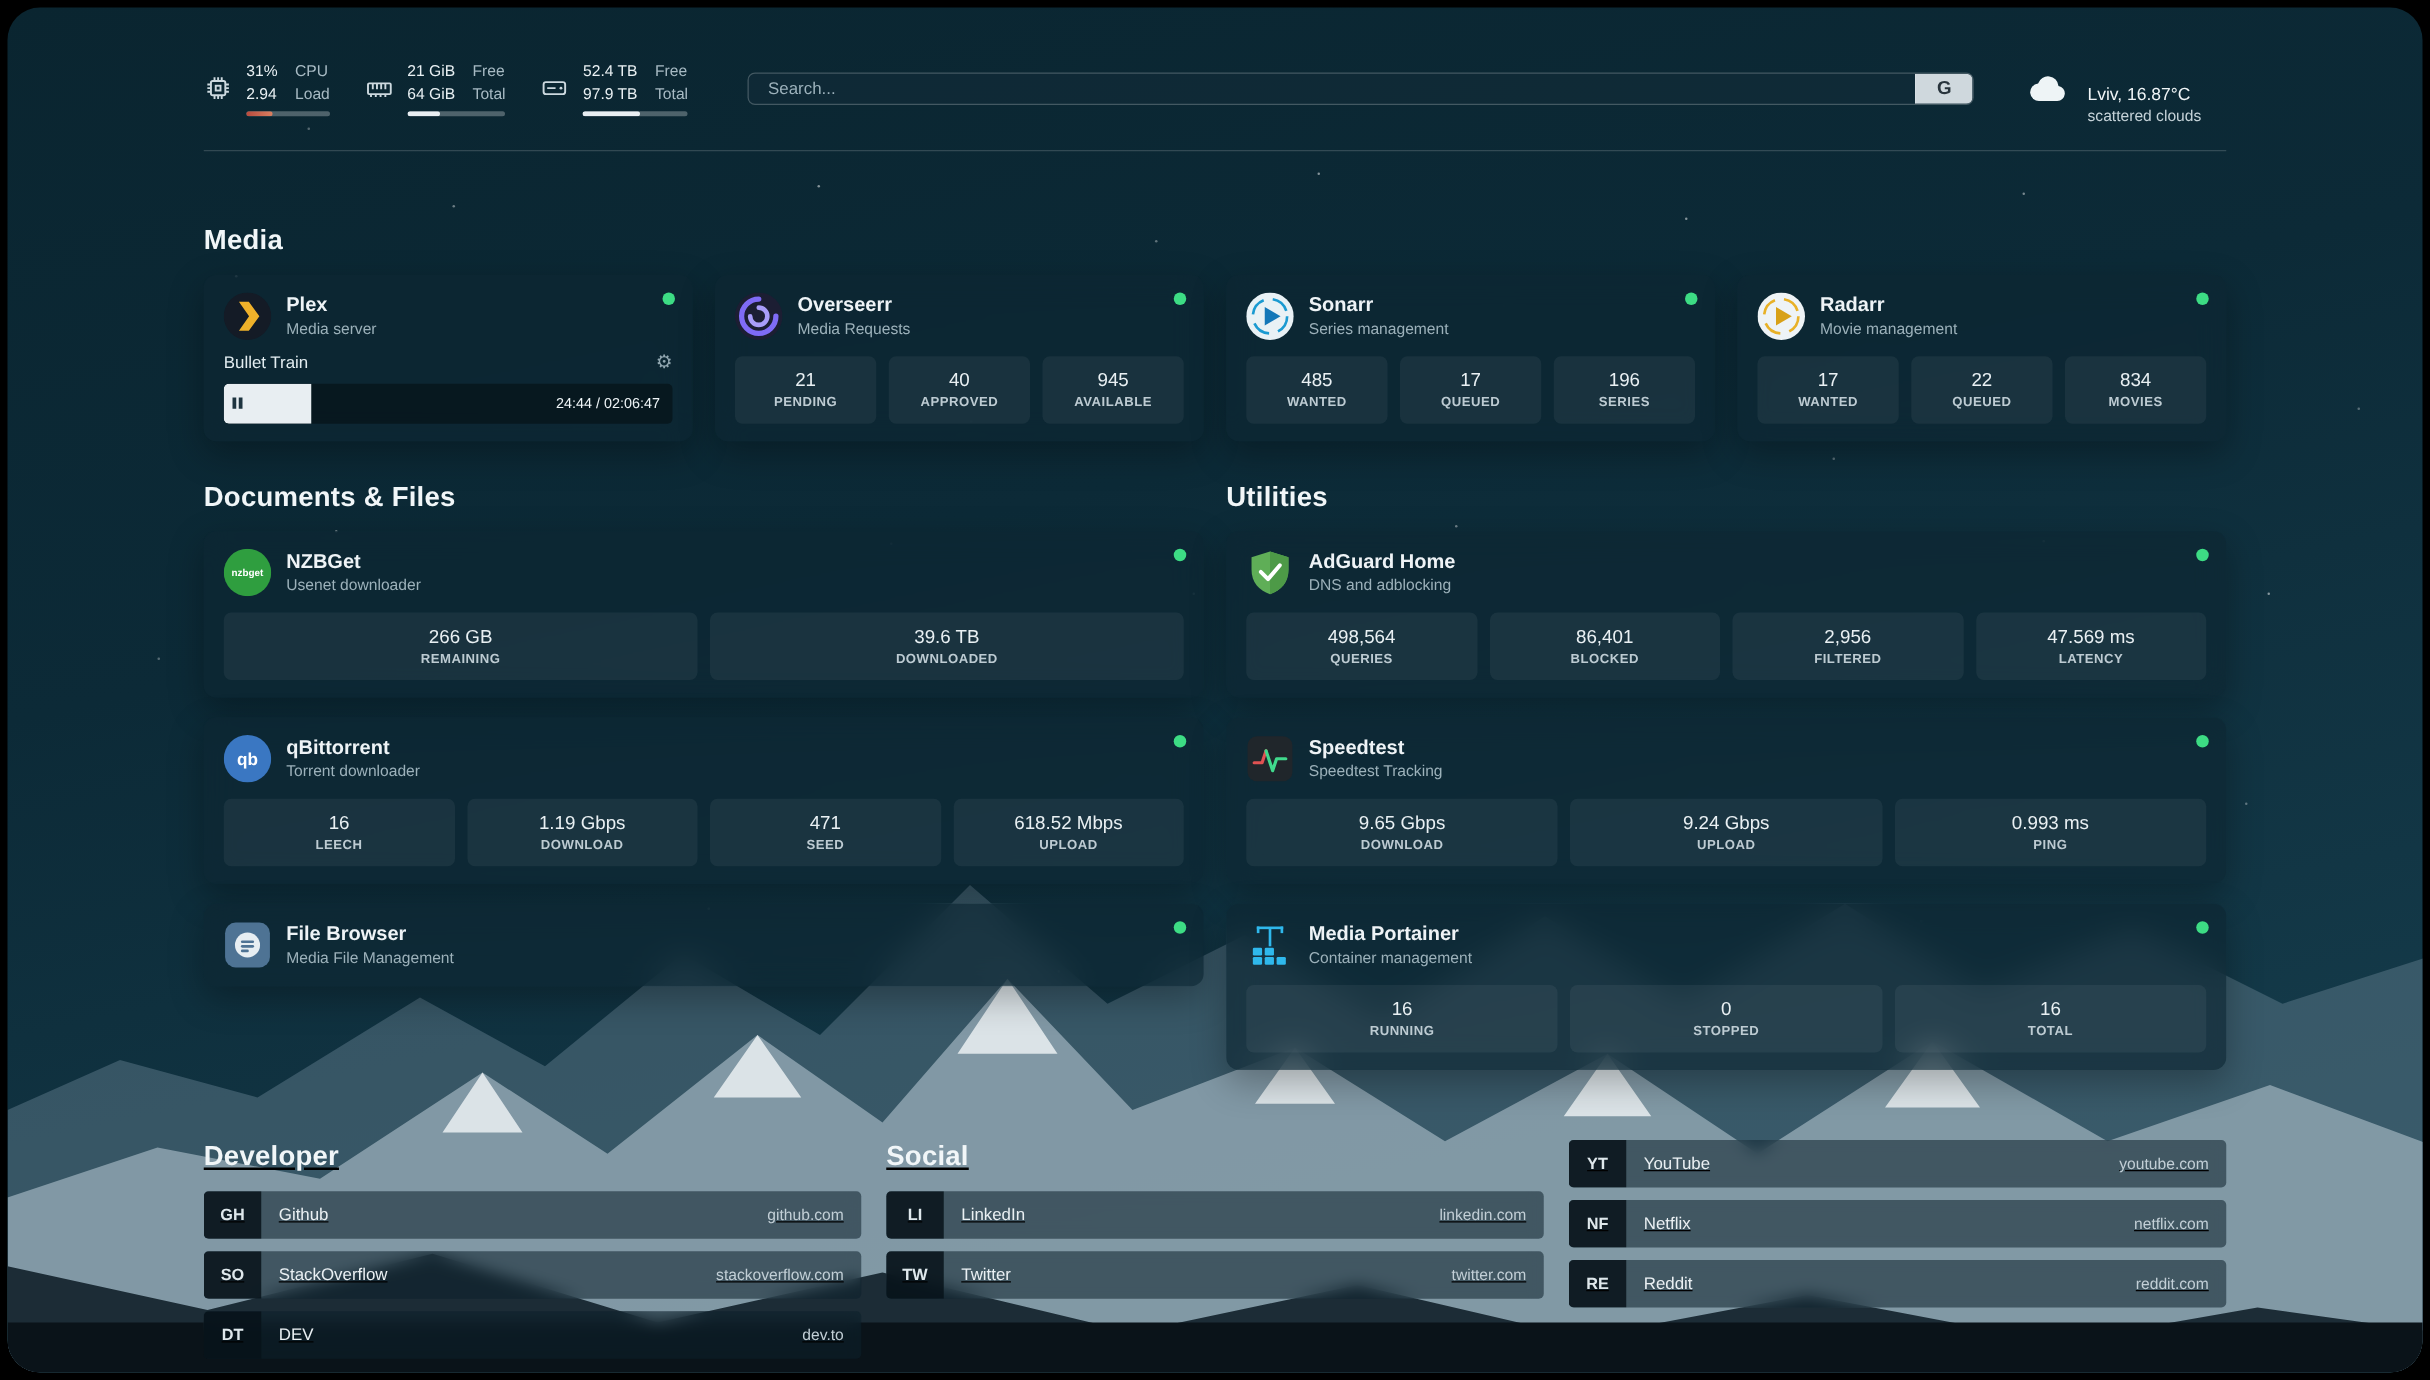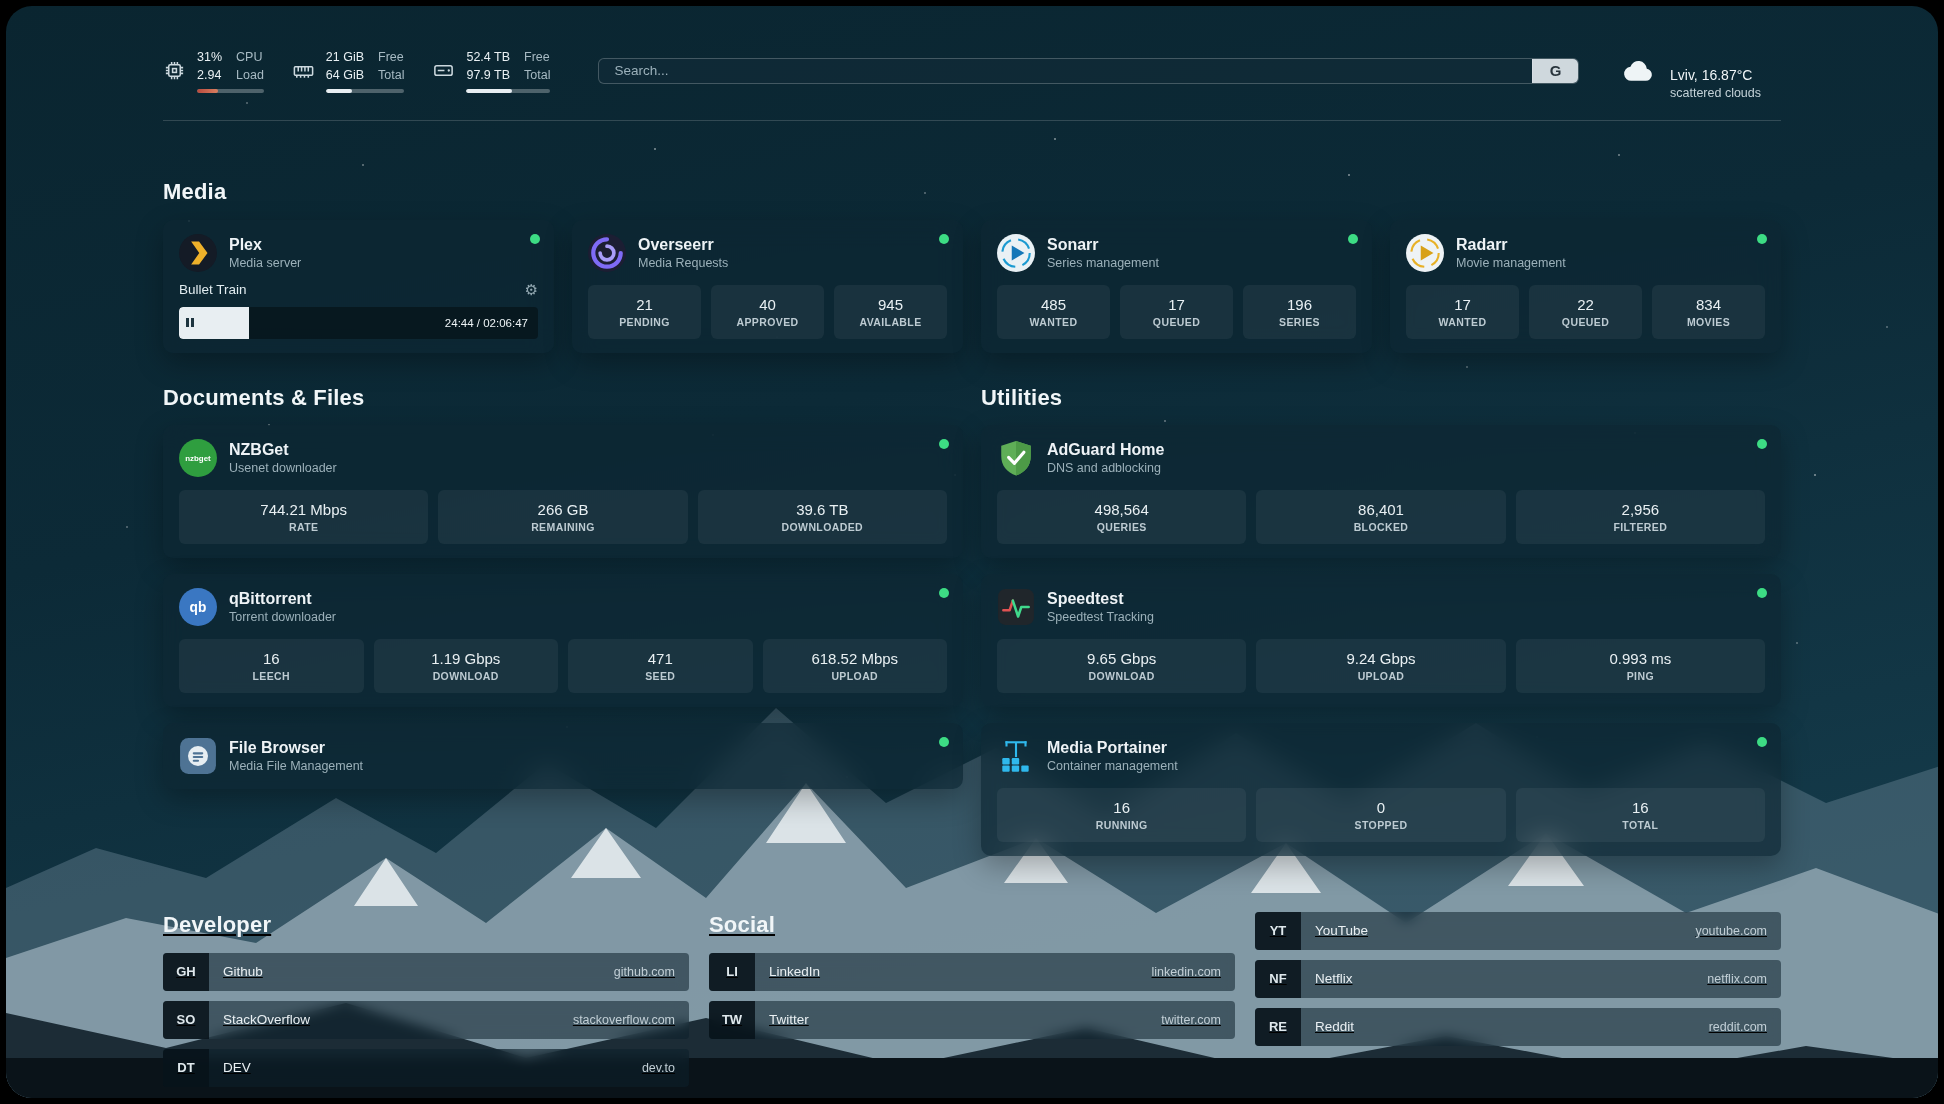--- a/index.html
+++ b/index.html
@@ -366,24 +366,20 @@
                   <text x="18" y="21" text-anchor="middle" font-size="7.5" fill="#ffffff" font-weight="bold" font-family="Liberation Sans, sans-serif">nzbget</text>
                 </svg>
             </span>
             <div class="app-meta">
               <div class="app-name">NZBGet</div>
               <div class="app-sub">Usenet downloader</div>
             </div>
           </div>
           <div class="stats">
             <div class="stat">
-              <div class="stat-value">744.21 Mbps</div>
-              <div class="stat-label">RATE</div>
-            </div>
-            <div class="stat">
               <div class="stat-value">266 GB</div>
               <div class="stat-label">REMAINING</div>
             </div>
             <div class="stat">
               <div class="stat-value">39.6 TB</div>
               <div class="stat-label">DOWNLOADED</div>
             </div>
           </div>
         </div>
 
@@ -464,20 +460,24 @@
               <div class="stat-value">498,564</div>
               <div class="stat-label">QUERIES</div>
             </div>
             <div class="stat">
               <div class="stat-value">86,401</div>
               <div class="stat-label">BLOCKED</div>
             </div>
             <div class="stat">
               <div class="stat-value">2,956</div>
               <div class="stat-label">FILTERED</div>
+            </div>
+            <div class="stat">
+              <div class="stat-value">47.569 ms</div>
+              <div class="stat-label">LATENCY</div>
             </div>
           </div>
         </div>
 
         <div class="card">
           <span class="status-dot"></span>
           <div class="card-head">
             <span class="app-icon">
               <svg viewBox="0 0 36 36">
                   <rect x="1" y="1" width="34" height="34" rx="7" fill="#20262b"></rect>

